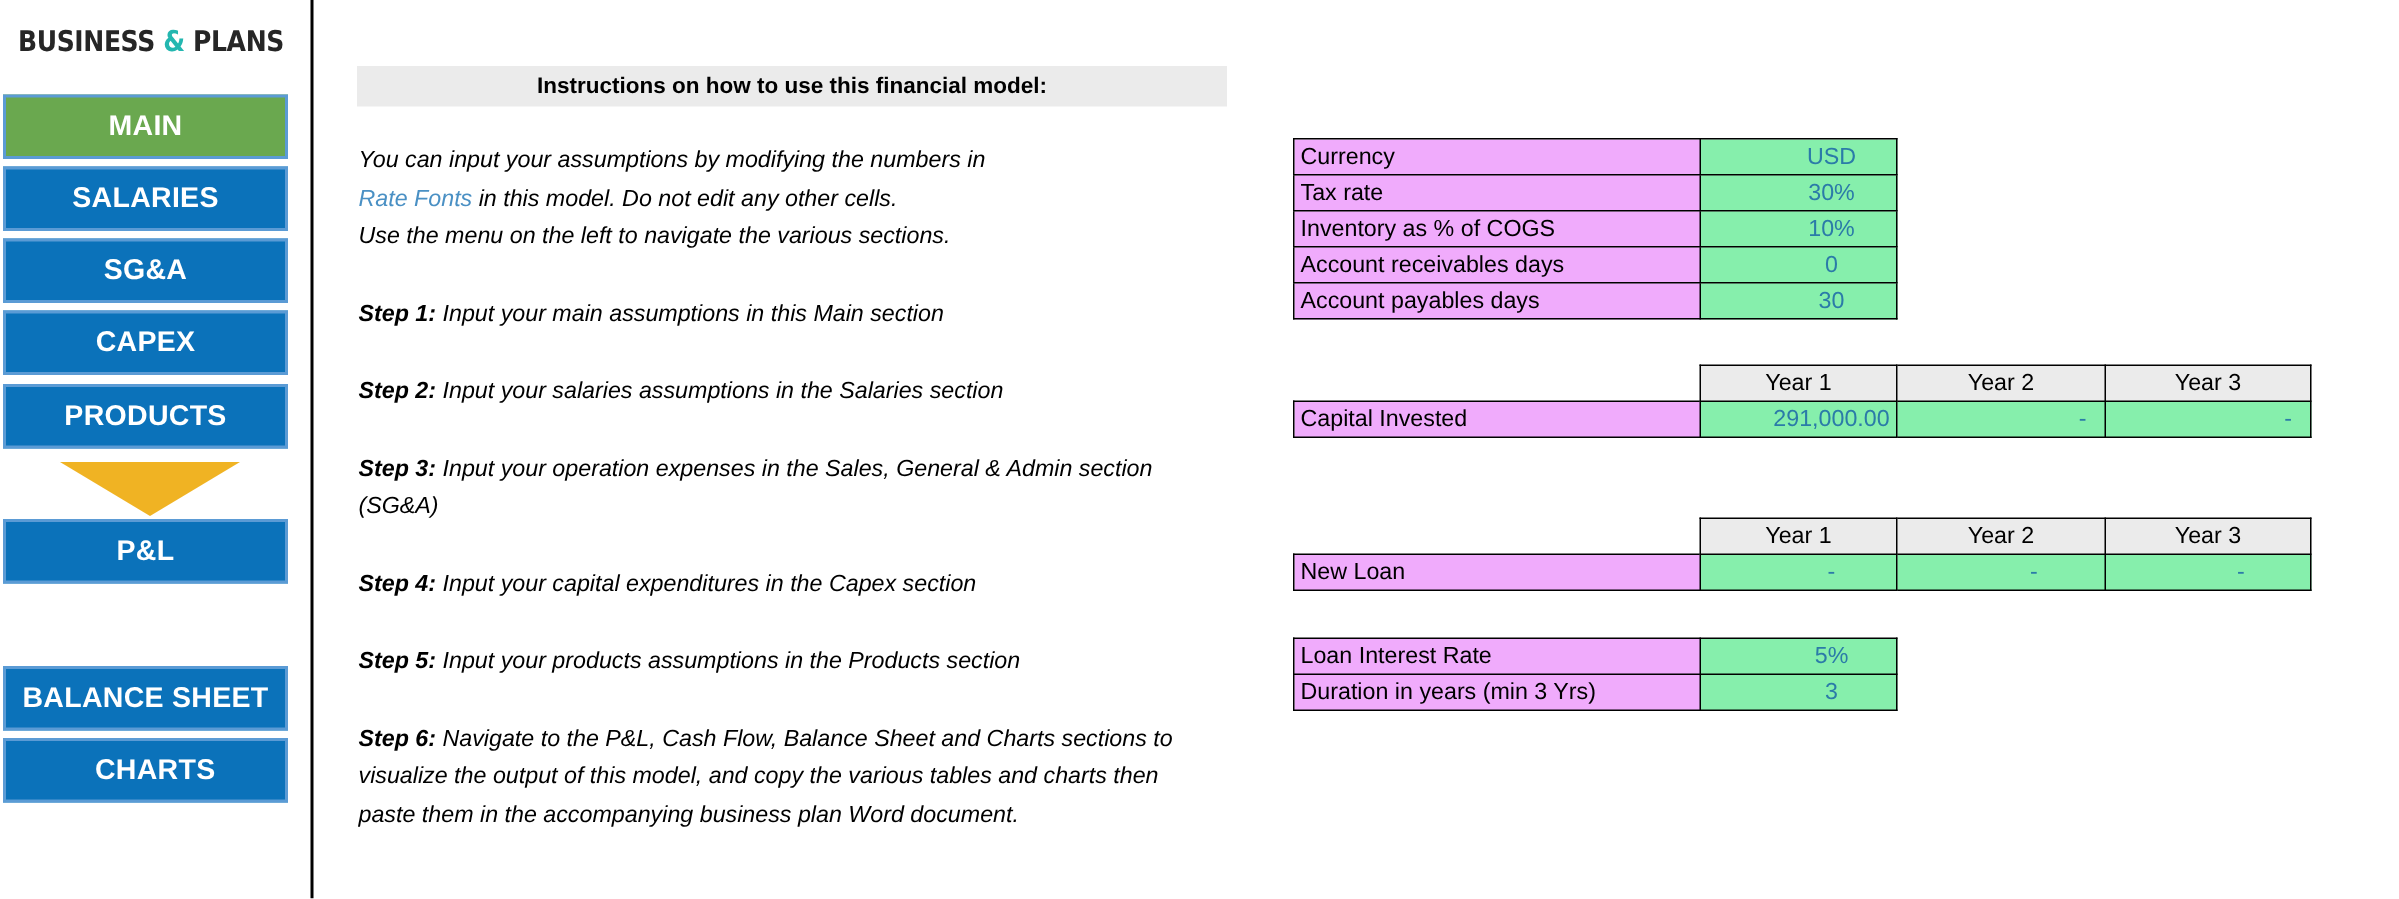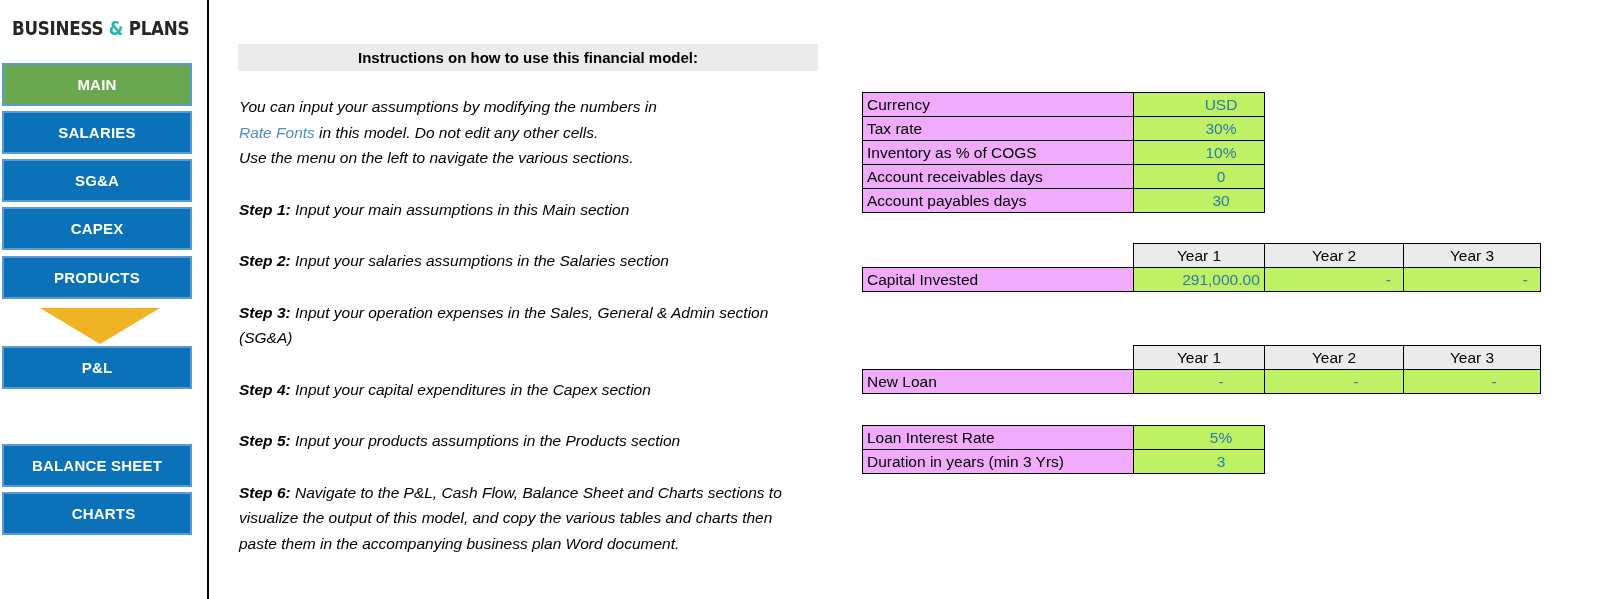--- a/index.html
+++ b/index.html
@@ -47,21 +47,21 @@
 
   .nav-btn {
     position: absolute;
     left: 2px;
     width: 190px;
     height: 43px;
     box-sizing: border-box;
     background: #0b72ba;
     border: 2px solid #5b9bd5;
     color: #ffffff;
-    font-size: 15px;
+    font-size: 19px;
     font-weight: bold;
     letter-spacing: 0.2px;
     display: flex;
     align-items: center;
     justify-content: center;
     font-family: "Liberation Sans", sans-serif;
   }
   .nav-btn.active {
     background: #6aa84f;
   }
@@ -119,21 +119,21 @@
     padding: 0 4px;
     box-sizing: border-box;
     white-space: nowrap;
   }
   td.lbl {
     background: #f0abfc;
     text-align: left;
     color: #000000;
   }
   td.val {
-    background: #bef264;
+    background: #86efac;
     text-align: center;
     color: #2b7ba8;
     padding-left: 48px;
   }
   td.val.right {
     text-align: right;
     padding-right: 12px;
   }
   td.hdr {
     background: #ebebeb;

